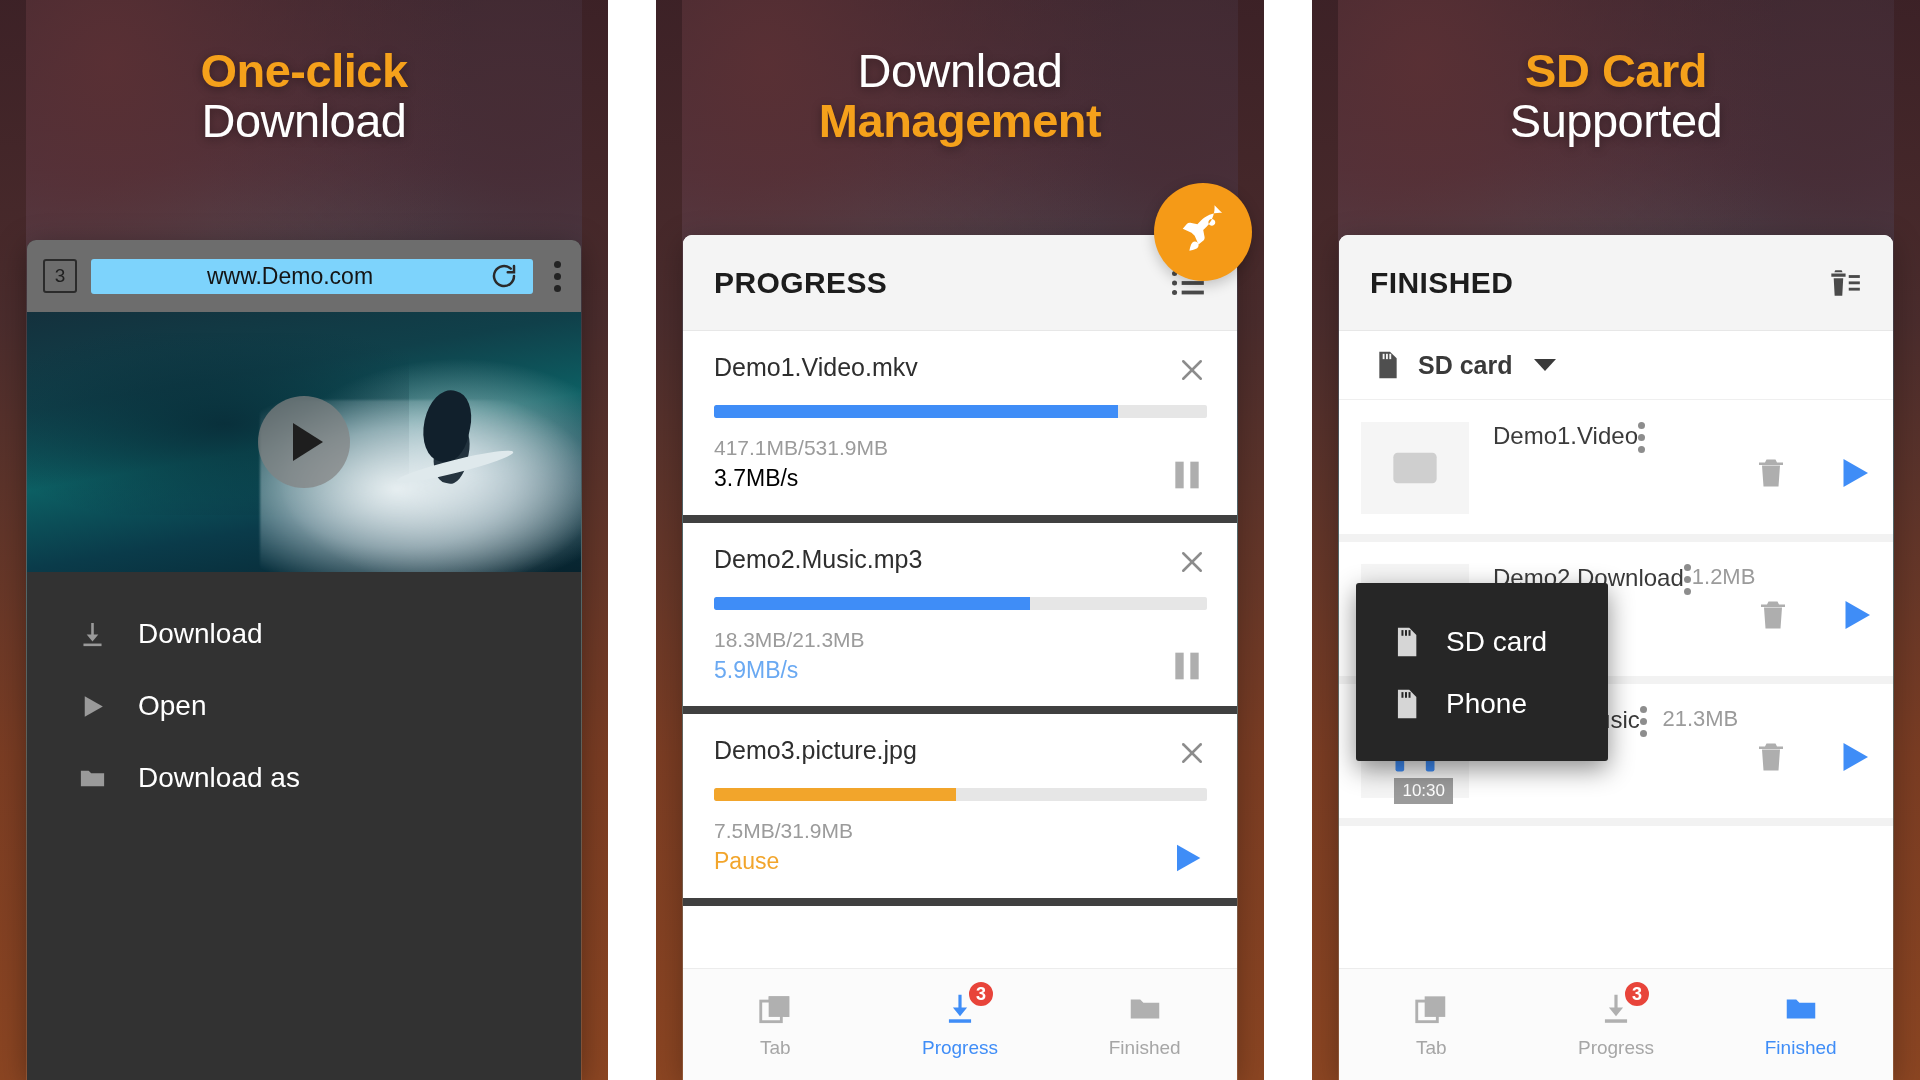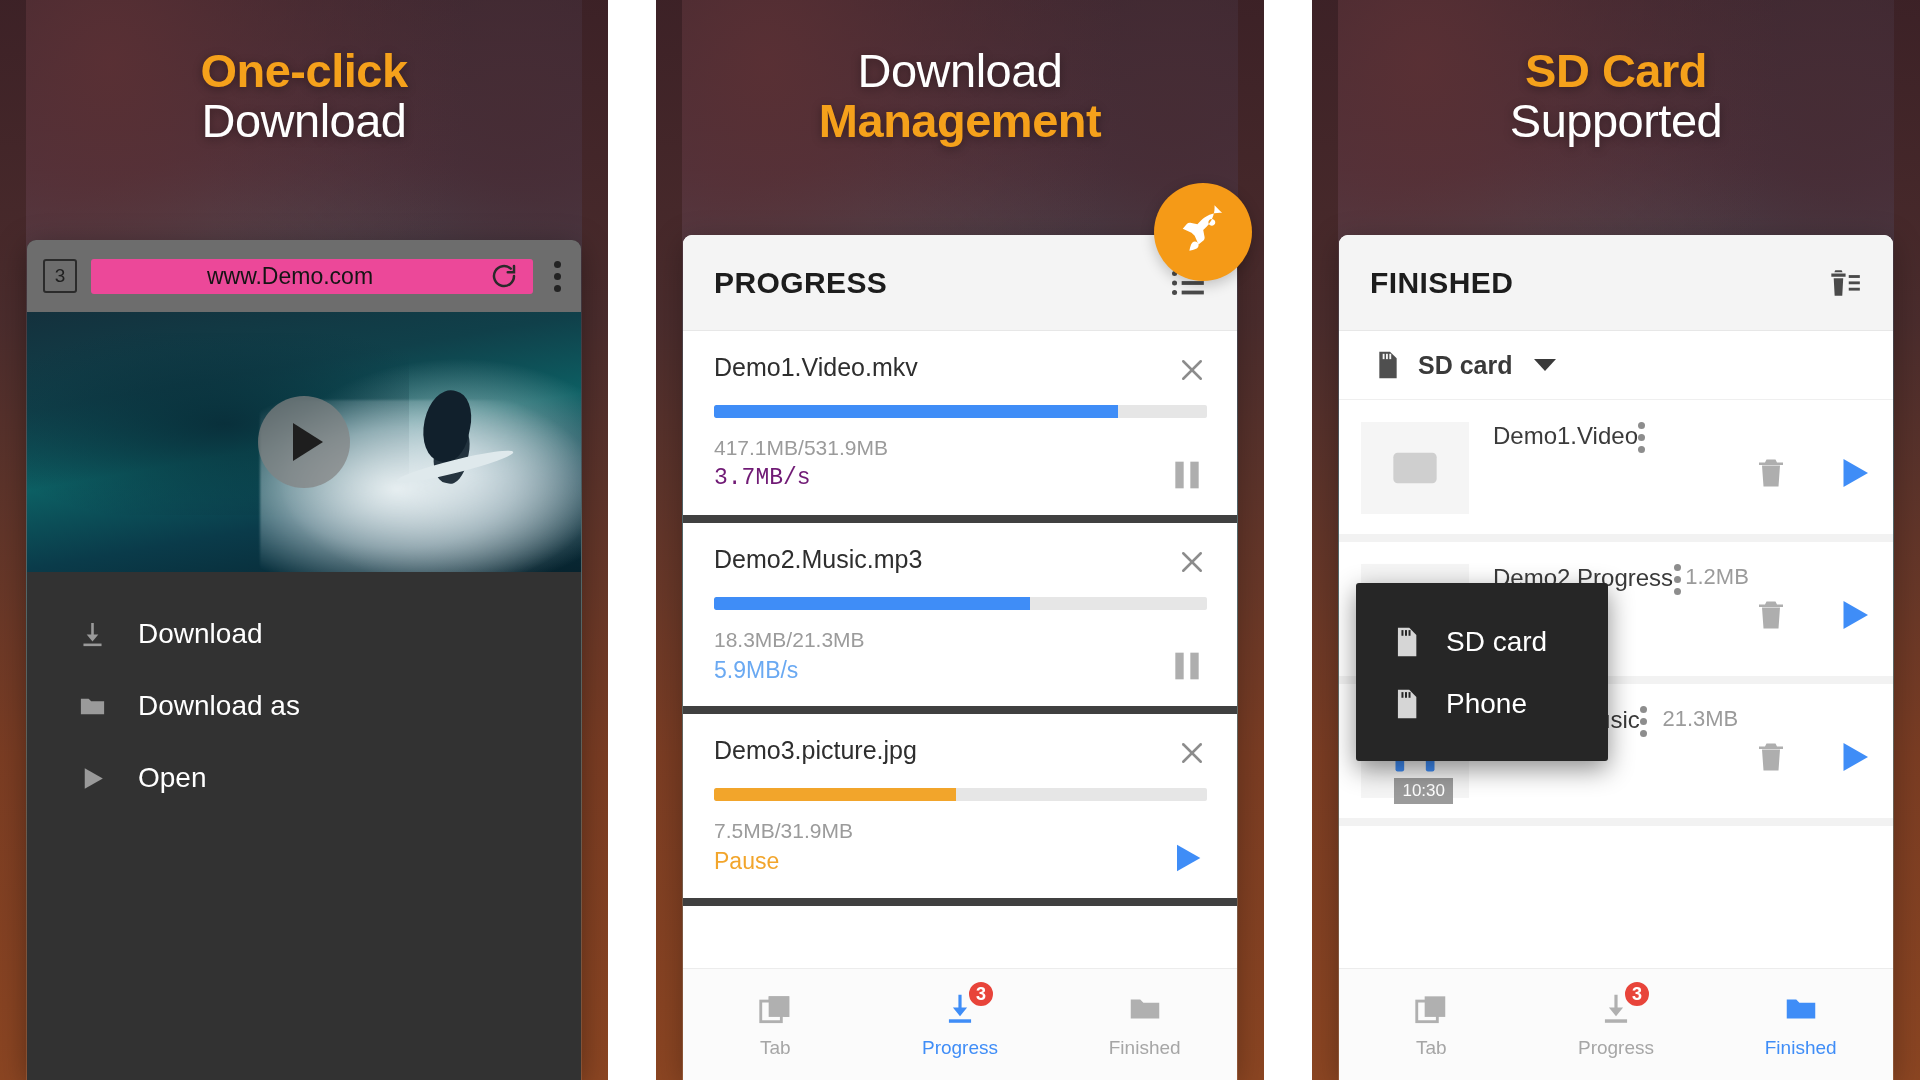--- a/index.html
+++ b/index.html
@@ -76,21 +76,21 @@
   }
   .tab-count {
     width: 34px; height: 34px; flex: 0 0 34px;
     border: 2.5px solid #2b2b2b;
     border-radius: 3px;
     color: #1f1f1f; font-size: 19px; font-weight: 500;
     display: flex; align-items: center; justify-content: center;
   }
   .url-pill {
     flex: 1 1 auto; height: 35px;
-    background: #ec4899;
+    background: #7dd3fc;
     border-radius: 3px;
     display: flex; align-items: center;
     padding: 0 14px 0 0;
   }
   .url-text {
     flex: 1 1 auto; text-align: center;
     color: #141414; font-size: 23px; font-weight: 500;
   }
   .reload-icon { width: 30px; height: 30px; flex: 0 0 30px; color:#2a2a2a; }
   .kebab {
@@ -368,32 +368,32 @@
             <svg viewBox="0 0 24 24" fill="currentColor">
               <path d="M11 3h2v9h3.5L12 17.5 7.5 12H11V3z"></path>
                 <rect x="5" y="19" width="14" height="2"></rect>
             </svg>
           </span>
           <span class="menu-lbl">Download</span>
         </div>
         <div class="menu-item">
           <span class="menu-ico">
             <svg viewBox="0 0 24 24" fill="currentColor">
+                <polygon points="6,4 20,12 6,20"></polygon>
+              </svg>
+          </span>
+          <span class="menu-lbl">Open</span>
+        </div>
+        <div class="menu-item">
+          <span class="menu-ico">
+            <svg viewBox="0 0 24 24" fill="currentColor">
               <path d="M3 6h6l2 2h10v10H3V6z"></path>
             </svg>
           </span>
           <span class="menu-lbl">Download as</span>
-        </div>
-        <div class="menu-item">
-          <span class="menu-ico">
-            <svg viewBox="0 0 24 24" fill="currentColor">
-                <polygon points="6,4 20,12 6,20"></polygon>
-              </svg>
-          </span>
-          <span class="menu-lbl">Open</span>
         </div>
       </div>
     </div>
   </div>
 
   <div class="gap"></div>
 
   <div class="panel panel-2">
     <div class="bg"></div>
     <div class="bg-edge-l"></div>
@@ -437,21 +437,21 @@
                   <line x1="19" y1="5" x2="5" y2="19"></line>
                 </svg>
             </span>
           </div>
           <div class="bar-track">
             <div class="bar-fill" id="bar-2-0" style="width: 82%; background: rgb(63, 141, 247);"></div>
           </div>
           <div class="dl-bottom">
             <div class="dl-meta">
               <div class="dl-size">417.1MB/531.9MB</div>
-              <div class="dl-speed" id="spd-2-0" style="color: #701a75; font-family: Liberation Mono, monospace;">3.7MB/s</div>
+              <div class="dl-speed" id="spd-2-0" style="color: #000000;">3.7MB/s</div>
             </div>
             <span class="act-ico pause-ico">
               <svg viewBox="0 0 24 24" fill="currentColor">
                   <rect x="5" y="4" width="5" height="16"></rect>
                   <rect x="14" y="4" width="5" height="16"></rect>
                 </svg>
             </span>
           </div>
         </div>
 
@@ -615,21 +615,21 @@
 
         <div class="fin-item">
           <div class="thumb thumb-pic">
             <svg viewBox="0 0 24 24" fill="currentColor">
                 <rect x="2" y="4" width="20" height="16" rx="2"></rect>
                 <polygon points="5,17 10,10 13,14 16,11 19,17" fill="#ffffff"></polygon>
               </svg>
           </div>
           <div class="fin-body">
             <div class="fin-row1">
-              <span class="fin-name">Demo2.Progress</span>
+              <span class="fin-name">Demo2.Download</span>
               <span class="kebab-v">
                   <i></i>
                   <i></i>
                   <i></i>
                 </span>
             </div>
             <div class="fin-row1">
               <span class="fin-size">1.2MB</span>
             </div>
             <div class="fin-actions">

